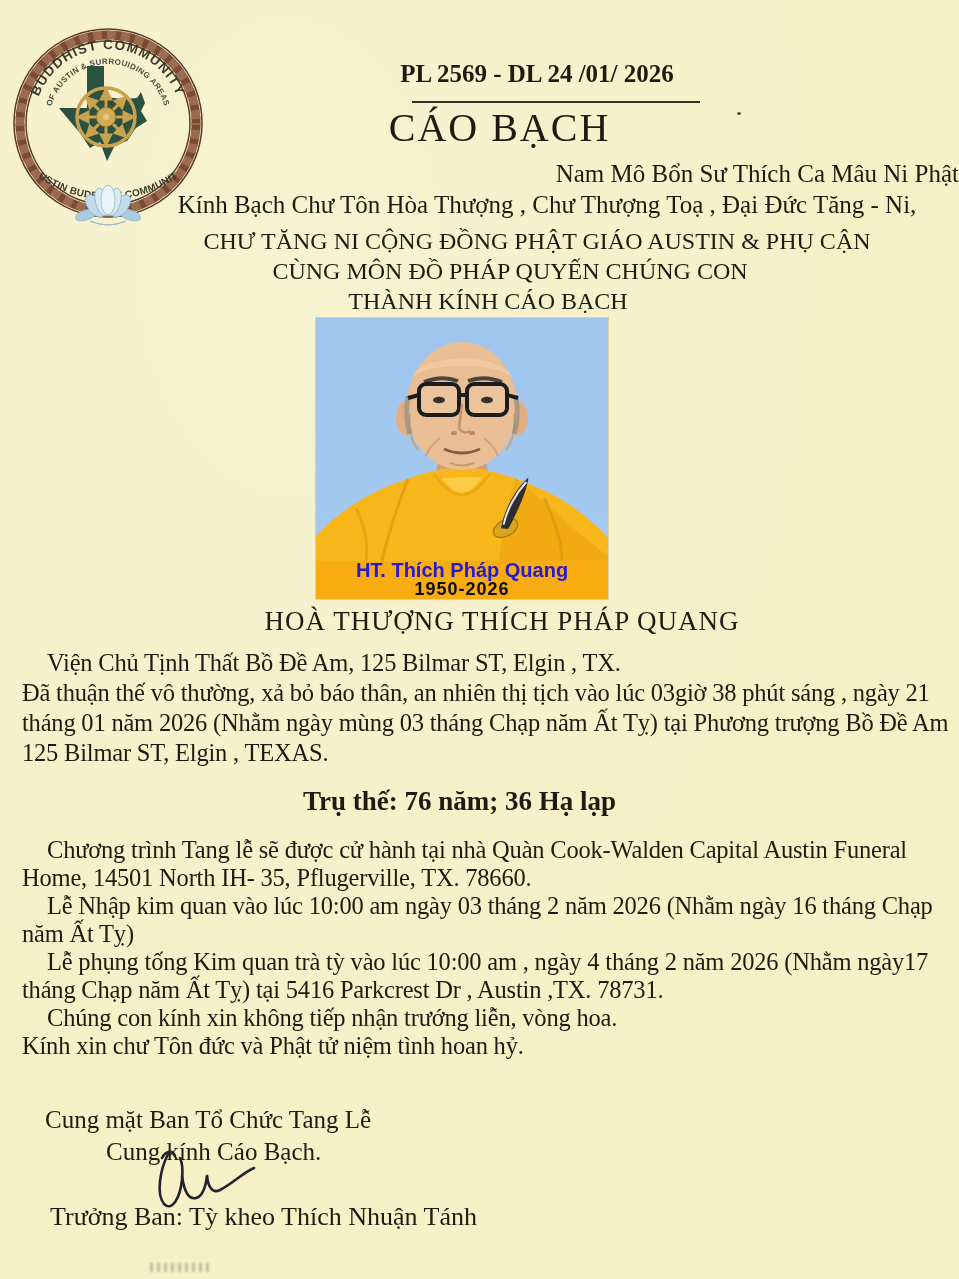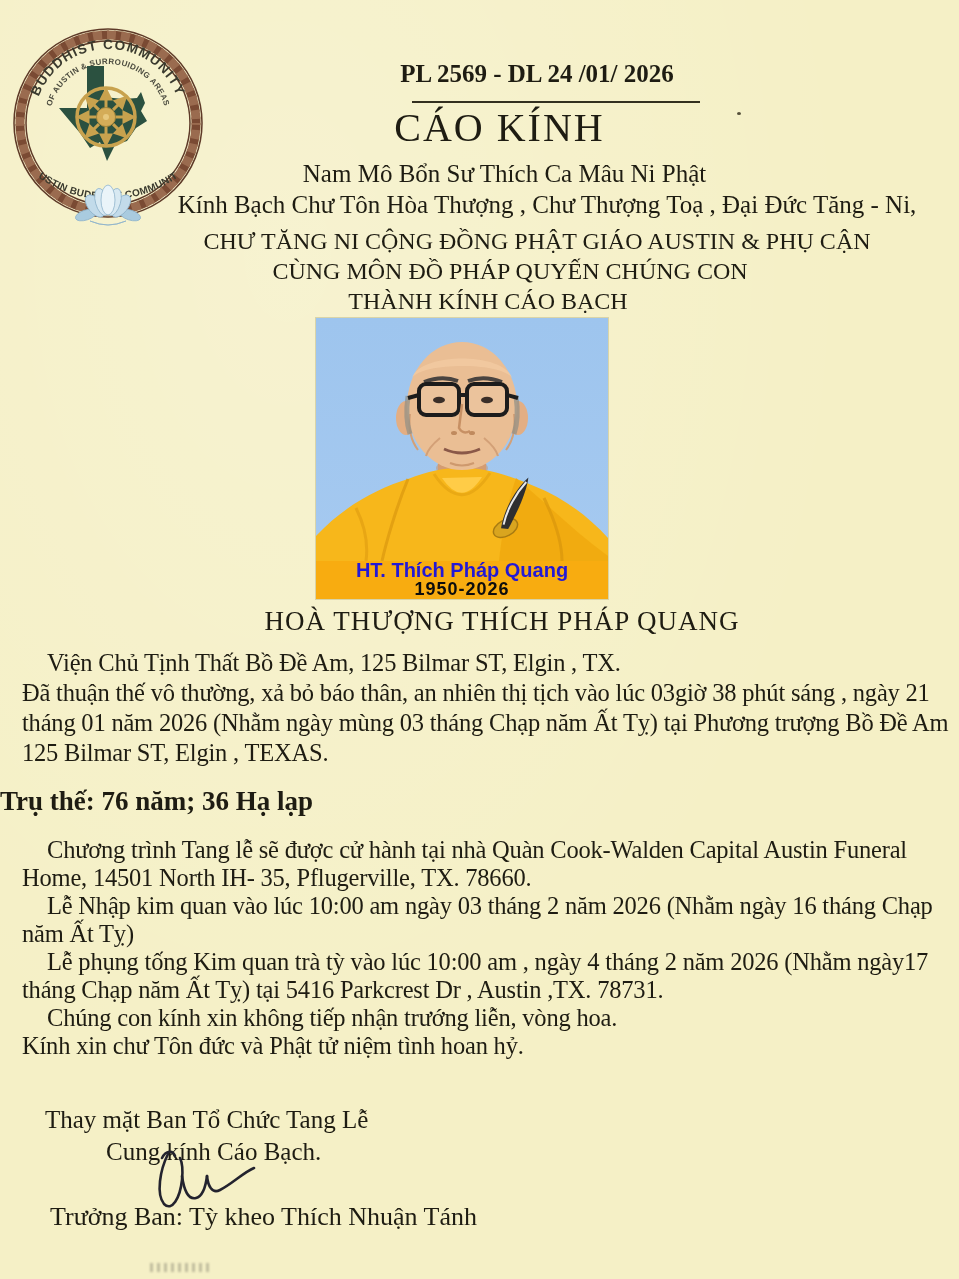--- a/index.html
+++ b/index.html
@@ -14,33 +14,33 @@
     color:var(--ink,#1E1C12);
   }
   .abs{position:absolute;}
   .ctr{text-align:center;}
   
   .h1{left:115px;right:0;top:28px;font-size:25px;font-weight:bold;letter-spacing:0.5px;}
   .h2{left:115px;right:0;top:60px;font-size:25px;font-weight:bold;}
   .rule{left:412px;top:101px;width:288px;height:2px;background:#33301f;}
   .rule-dot{left:737px;top:112px;width:4px;height:3px;background:#55503a;border-radius:50%;}
   .title{left:40px;right:0;top:104px;font-size:40px;letter-spacing:2px;}
-  .homage1{left:50px;right:0;top:160px;font-size:25px;}
+  .homage1{left:50px;right:0;top:160px;font-size:25px;text-align:right;}
   .homage2{left:135px;right:0;top:191px;font-size:25px;}
   .ann1{left:115px;right:0;top:228px;font-size:24px;}
   .ann2{left:61px;right:0;top:258px;font-size:24px;}
   .ann3{left:17px;right:0;top:288px;font-size:24px;}
   
   .photo{left:315px;top:317px;width:292px;height:281px;border:1px solid #d9d4a8;}
   .heading{left:45px;right:0;top:606px;font-size:27px;letter-spacing:1px;}
   
   .para1{left:22px;right:10px;top:648px;font-size:24.5px;line-height:30px;letter-spacing:-0.2px;}
   .para1 p, .funeral p{margin:0;white-space:nowrap;}
   .ind{text-indent:25px;}
-  .age{left:0;right:0;top:786px;font-size:27px;font-weight:bold;text-align:left;padding-right:40px;}
+  .age{left:0;right:0;top:786px;font-size:27px;font-weight:bold;text-align:center;padding-right:40px;}
   .funeral{left:22px;right:10px;top:836px;font-size:24.5px;line-height:28px;letter-spacing:-0.2px;}
   .nammo{left:31px;right:0;top:1062px;font-size:25px;}
   .behalf{left:45px;top:1106px;font-size:25px;}
   .respect{left:106px;top:1138px;font-size:25px;}
   .signature{left:140px;top:1148px;}
   .headline{left:50px;top:1202px;font-size:26px;}
   .artifact{
     left:150px;top:1263px;width:60px;height:9px;opacity:.4;filter:blur(1px);
     background:repeating-linear-gradient(90deg, rgba(80,80,70,.8) 0 3px, transparent 3px 7px);
   }
@@ -95,21 +95,21 @@
       <ellipse cx="-6" cy="-5" rx="6.5" ry="14" fill="#D8E9F2" transform="rotate(-16 -6 -5)"></ellipse>
       <ellipse cx="6" cy="-5" rx="6.5" ry="14" fill="#D8E9F2" transform="rotate(16 6 -5)"></ellipse>
       <ellipse cx="0" cy="-7" rx="7" ry="15" fill="#EAF4F9"></ellipse>
       <path d="M-18,14 Q0,22 18,14 Q8,18 0,18 Q-8,18 -18,14 Z" fill="#9FC3D8"></path>
     </g>
   </svg>
 
   <div class="abs ctr h2">PL 2569  - DL 24 /01/ 2026</div>
   <div class="abs rule"></div>
   <div class="abs rule-dot"></div>
-  <div class="abs ctr title">CÁO KÍNH</div>
+  <div class="abs ctr title">CÁO BẠCH</div>
 
   <div class="abs ctr homage1">Nam Mô Bổn Sư Thích Ca Mâu Ni Phật</div>
   <div class="abs ctr homage2">Kính Bạch Chư Tôn Hòa Thượng , Chư Thượng Toạ , Đại Đức Tăng - Ni,</div>
 
   <div class="abs ctr ann1">CHƯ TĂNG NI CỘNG ĐỒNG PHẬT GIÁO AUSTIN &amp; PHỤ CẬN</div>
   <div class="abs ctr ann2">CÙNG MÔN ĐỒ PHÁP QUYẾN CHÚNG CON</div>
   <div class="abs ctr ann3">THÀNH KÍNH CÁO BẠCH</div>
 
   <svg class="photo abs" width="292" height="281" viewBox="0 0 292 281">
     <defs>
@@ -190,21 +190,21 @@
     <p class="ind">Chương trình Tang lễ sẽ được cử hành tại nhà Quàn Cook-Walden Capital Austin Funeral</p>
     <p>Home, 14501 North IH- 35, Pflugerville, TX. 78660.</p>
     <p class="ind">Lễ Nhập kim quan vào lúc 10:00 am ngày 03 tháng 2 năm 2026 (Nhằm ngày 16 tháng Chạp</p>
     <p>năm Ất Tỵ)</p>
     <p class="ind">Lễ phụng tống Kim quan trà tỳ vào lúc 10:00 am , ngày 4 tháng 2 năm 2026 (Nhằm ngày17</p>
     <p>tháng Chạp năm Ất Tỵ) tại 5416 Parkcrest Dr , Austin ,TX. 78731.</p>
     <p class="ind">Chúng con kính xin không tiếp nhận trướng liễn, vòng hoa.</p>
     <p>Kính xin chư Tôn đức và Phật tử niệm tình hoan hỷ.</p>
   </div>
 
-  <div class="abs behalf">Thay mặt Ban Tổ Chức Tang Lễ</div>
+  <div class="abs behalf">Cung mặt Ban Tổ Chức Tang Lễ</div>
   <div class="abs respect">Cung kính Cáo Bạch.</div>
 
   <svg class="signature abs" width="120" height="64" viewBox="0 0 120 64">
     <g fill="none" stroke="#23232E" stroke-width="2.6" stroke-linecap="round">
       <path d="M22,10 C26,2 33,2 35,8"></path>
       <path d="M28,6 C20,22 16,46 24,56 C32,64 40,50 42,32 C43,22 42,14 40,10"></path>
       <path d="M42,28 C44,42 48,52 56,50 C64,48 66,36 67,28"></path>
       <path d="M67,28 C68,38 72,46 80,42 C92,36 104,24 114,20"></path>
     </g>
   </svg>

